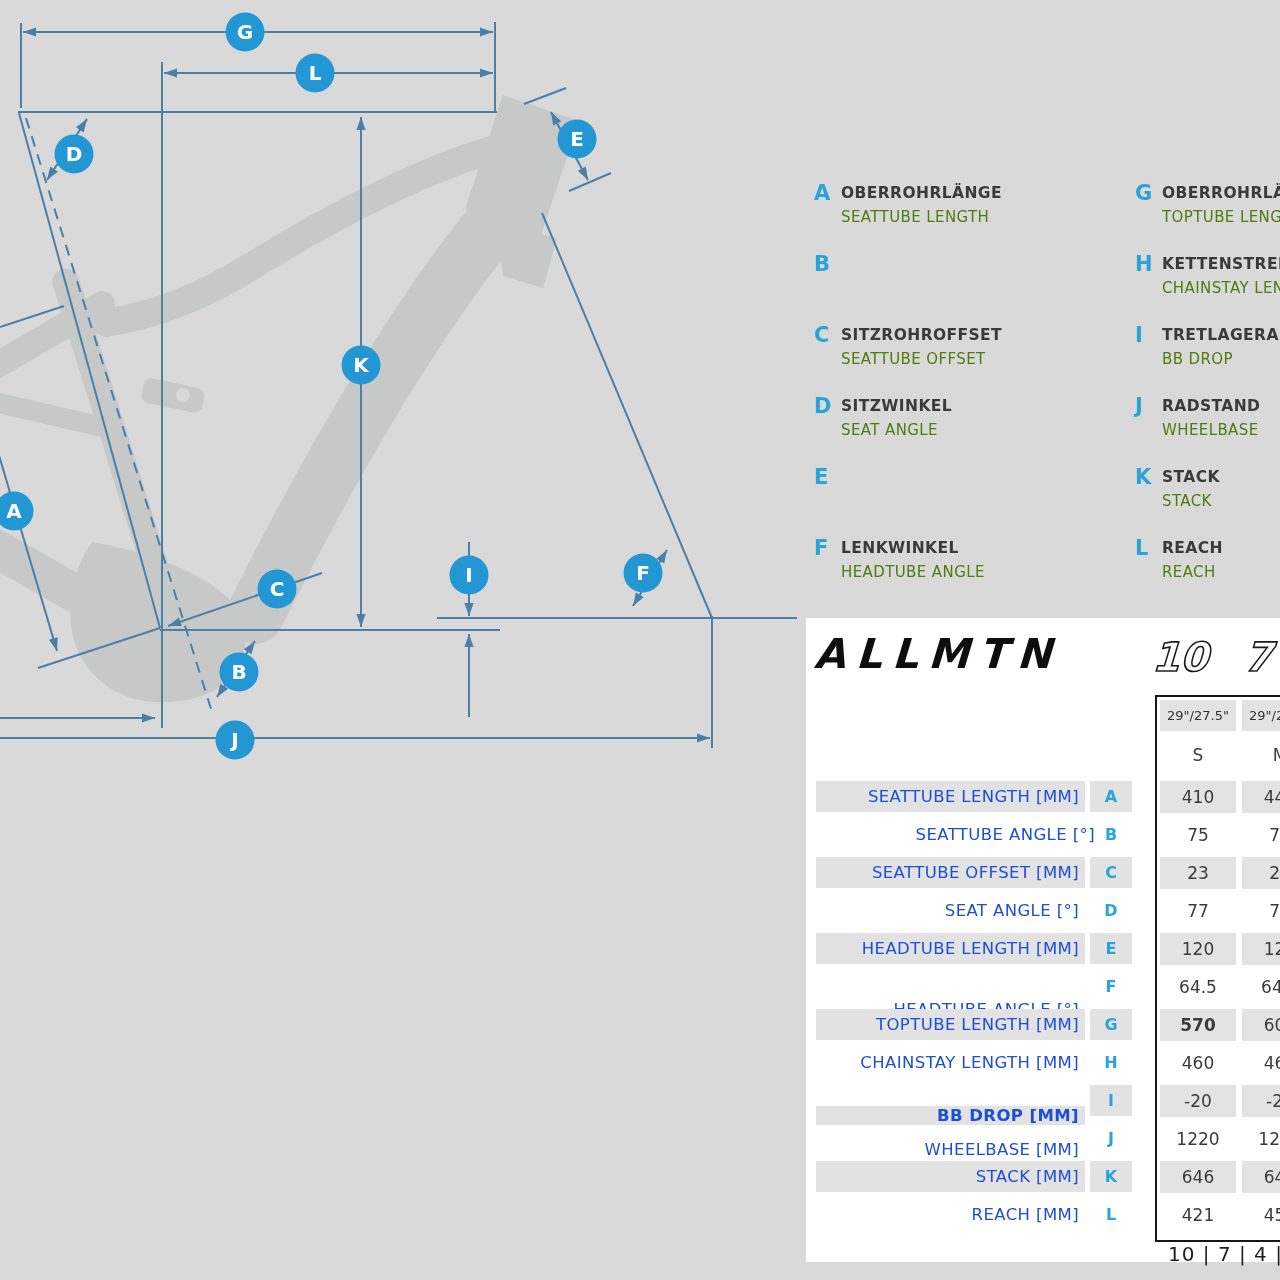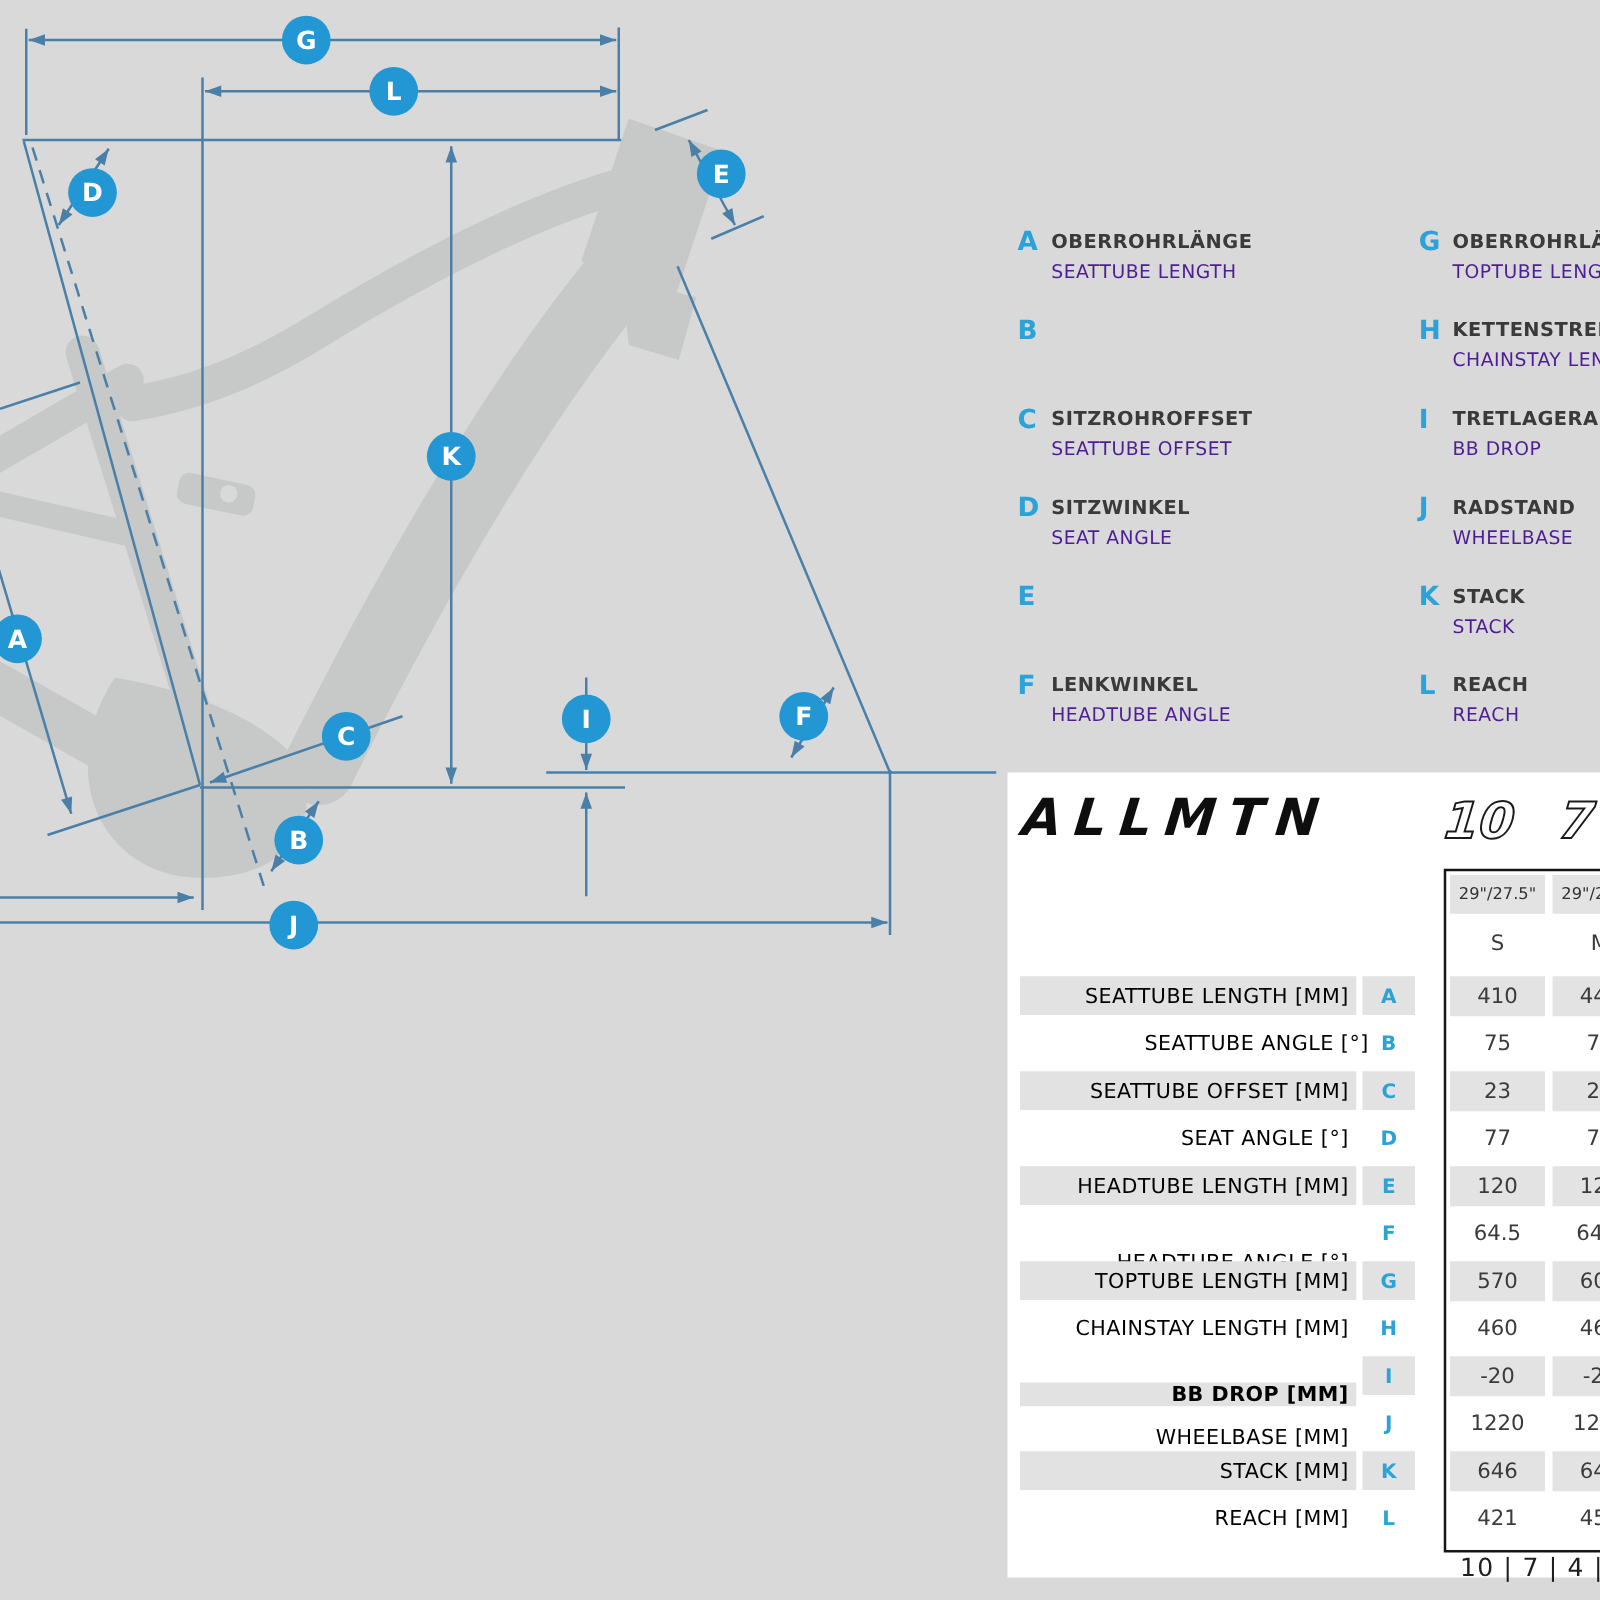--- a/index.html
+++ b/index.html
@@ -10,37 +10,37 @@
   #diagram{position:absolute;left:0;top:0;width:810px;height:780px;}
 
   
   .legend{position:absolute;left:806px;top:183px;width:474px;height:430px;}
   .legend-col{position:absolute;top:0;}
   .legend-col.c1{left:8px;}
   .legend-col.c2{left:329px;}
   .legend-item{height:53px;margin-bottom:18px;display:flex;align-items:flex-start;}
   .lg-letter{width:27px;flex:0 0 27px;font-size:21px;font-weight:bold;color:#2ba3d8;line-height:21px;}
   .lg-term{display:block;font-size:15.5px;font-weight:bold;color:#3a3a3a;letter-spacing:.4px;white-space:nowrap;line-height:21px;}
-  .lg-trans{display:block;font-size:15px;color:#4c1d95;letter-spacing:.4px;white-space:nowrap;margin-top:4px;}
+  .lg-trans{display:block;font-size:15px;color:#4d7c0f;letter-spacing:.4px;white-space:nowrap;margin-top:4px;}
 
   
   .panel{position:absolute;left:806px;top:618px;width:474px;height:644px;background:#ffffff;}
   .logo{position:absolute;left:12px;top:12px;font-size:41px;font-style:italic;font-weight:800;
         letter-spacing:10px;color:#0e0e0e;transform:skewX(-6deg);white-space:nowrap;}
   .model-numbers{position:absolute;left:350px;top:16px;white-space:nowrap;font-size:40px;
         font-style:italic;font-weight:800;transform:skewX(-6deg);}
   .model-numbers span{color:#ffffff;-webkit-text-stroke:1.6px #1a1a1a;margin-right:36px;}
 
   .tbl-frame{position:absolute;left:349px;top:77px;width:450px;height:543px;border:2px solid #161616;}
   .cell{position:absolute;display:flex;align-items:center;justify-content:center;
         font-size:17px;color:#3b3b3b;white-space:nowrap;}
   .cell.shade{background:#e3e3e3;}
   .wheel{font-size:13px;color:#333;}
   .lbl-bar{position:absolute;left:10px;width:269px;display:flex;align-items:center;justify-content:flex-end;
-        padding-right:6px;box-sizing:border-box;font-size:16.5px;color:#000000;letter-spacing:.4px;white-space:nowrap;}
+        padding-right:6px;box-sizing:border-box;font-size:16.5px;color:#1d4ed8;letter-spacing:.4px;white-space:nowrap;}
   .lbl-bar.shade{background:#e2e2e2;}
   .lbl-chip{position:absolute;left:284px;width:42px;display:flex;align-items:center;justify-content:center;
         font-size:16px;font-weight:bold;color:#2ba3d8;}
   .lbl-chip.shade{background:#e2e2e2;}
   .models-footer{position:absolute;left:362px;top:624px;font-size:20px;color:#1e1e1e;letter-spacing:1px;white-space:nowrap;}
 </style>
 </head>
 <body>
 
 <svg id="diagram" viewBox="0 0 810 780">
@@ -267,21 +267,21 @@
       <div class="lbl-bar shade" style="left: 10px; top: 315px; width: 269px; height: 31px;">HEADTUBE LENGTH [MM]</div>
       <div class="lbl-chip shade" style="left: 284px; top: 315px; width: 42px; height: 31px;">E</div>
       <div class="cell shade" style="left: 354px; top: 315px; width: 76px; height: 32px;">120</div>
       <div class="cell shade" style="left: 436px; top: 315px; width: 76px; height: 32px;">120</div>
       <div class="lbl-bar" style="left: 10px; top: 353px; width: 269px; height: 31px; margin-top: 23px;">HEADTUBE ANGLE [°]</div>
       <div class="lbl-chip" style="left: 284px; top: 353px; width: 42px; height: 31px;">F</div>
       <div class="cell" style="left: 354px; top: 353px; width: 76px; height: 32px;">64.5</div>
       <div class="cell" style="left: 436px; top: 353px; width: 76px; height: 32px;">64.5</div>
       <div class="lbl-bar shade" style="left: 10px; top: 391px; width: 269px; height: 31px;">TOPTUBE LENGTH [MM]</div>
       <div class="lbl-chip shade" style="left: 284px; top: 391px; width: 42px; height: 31px;">G</div>
-      <div class="cell shade" style="left: 354px; top: 391px; width: 76px; height: 32px;">570</div>
+      <div class="cell shade" style="left: 354px; top: 391px; width: 76px; height: 32px; font-weight: bold;">570</div>
       <div class="cell shade" style="left: 436px; top: 391px; width: 76px; height: 32px;">600</div>
       <div class="lbl-bar" style="left: 10px; top: 429px; width: 269px; height: 31px;">CHAINSTAY LENGTH [MM]</div>
       <div class="lbl-chip" style="left: 284px; top: 429px; width: 42px; height: 31px;">H</div>
       <div class="cell" style="left: 354px; top: 429px; width: 76px; height: 32px;">460</div>
       <div class="cell" style="left: 436px; top: 429px; width: 76px; height: 32px;">460</div>
       <div class="lbl-bar shade" style="left: 10px; top: 488px; width: 269px; height: 19px; font-weight: bold;">BB DROP [MM]</div>
       <div class="lbl-chip shade" style="left: 284px; top: 467px; width: 42px; height: 31px;">I</div>
       <div class="cell shade" style="left: 354px; top: 467px; width: 76px; height: 32px;">-20</div>
       <div class="cell shade" style="left: 436px; top: 467px; width: 76px; height: 32px;">-20</div>
       <div class="lbl-bar" style="left: 10px; top: 516px; width: 269px; height: 31px;">WHEELBASE [MM]</div>

